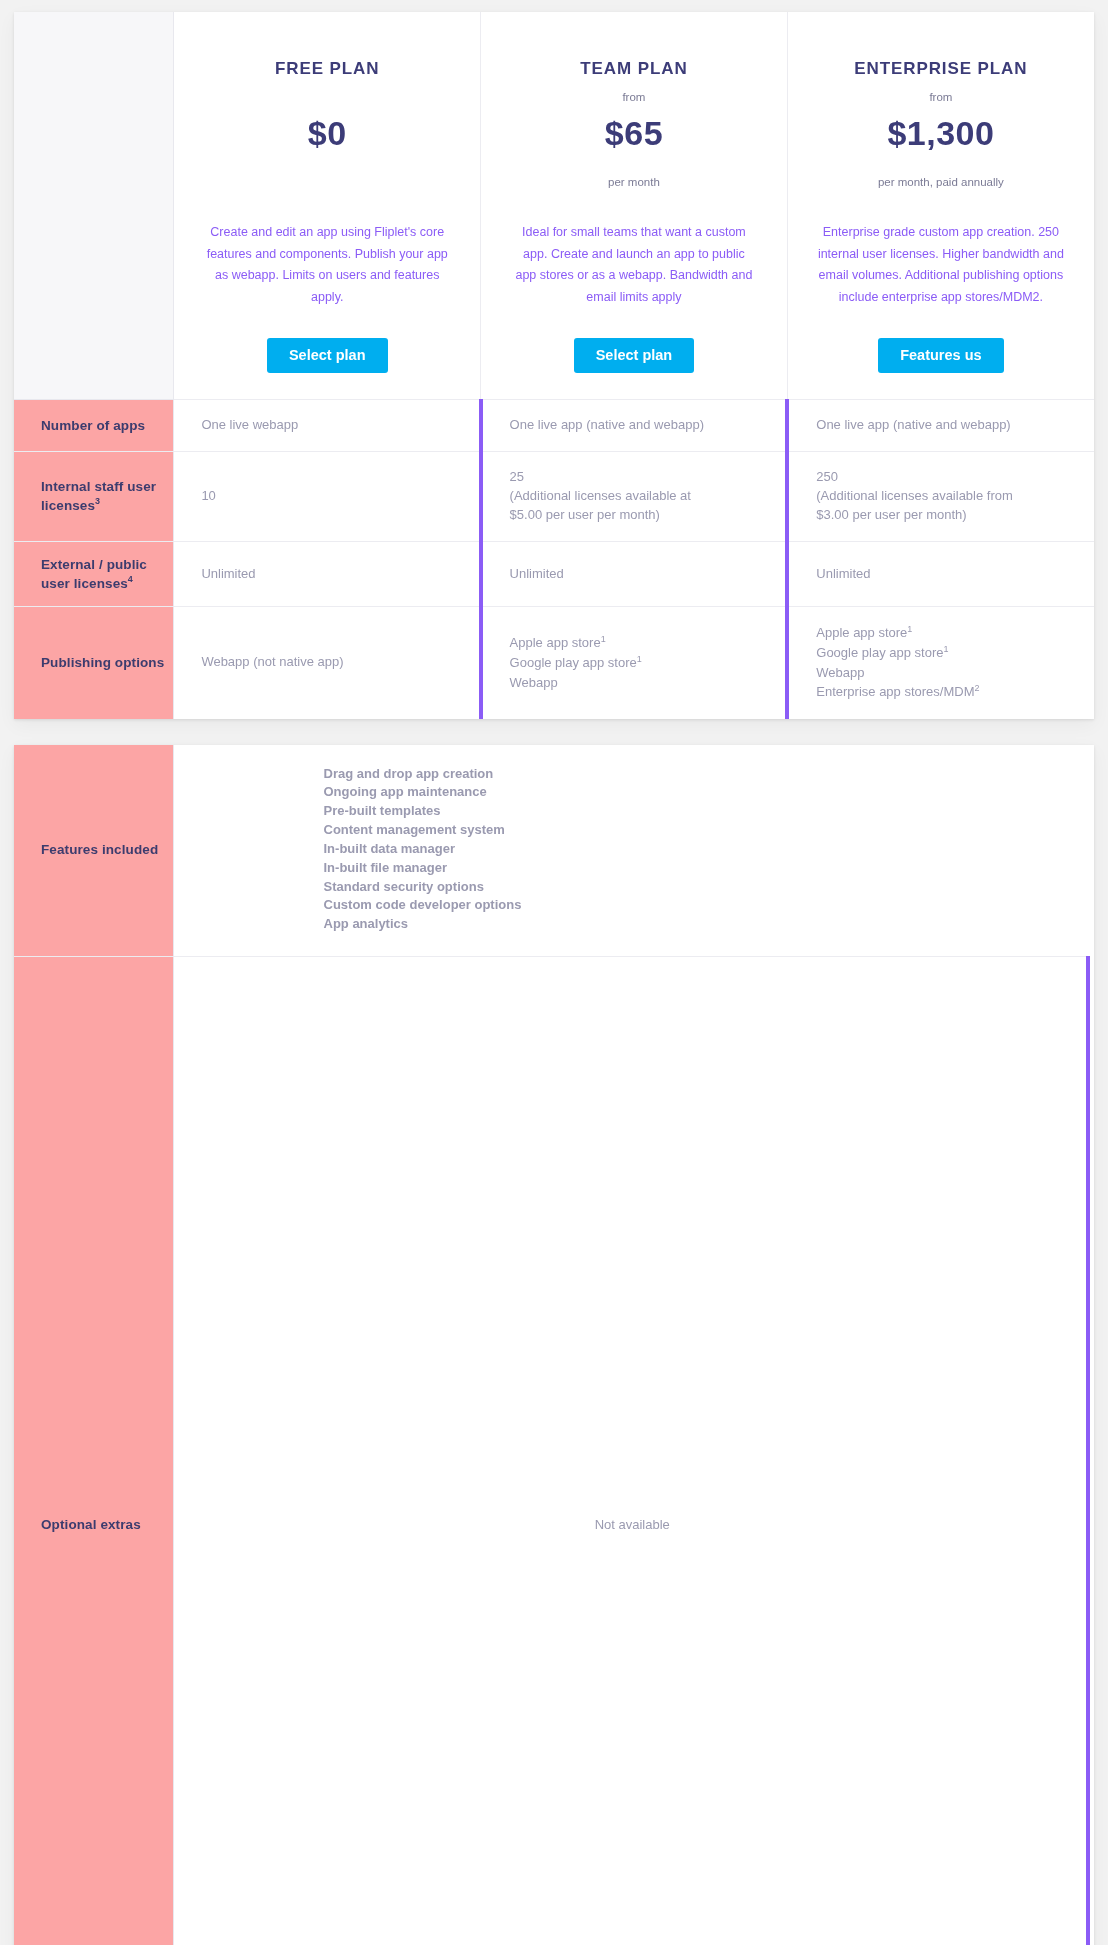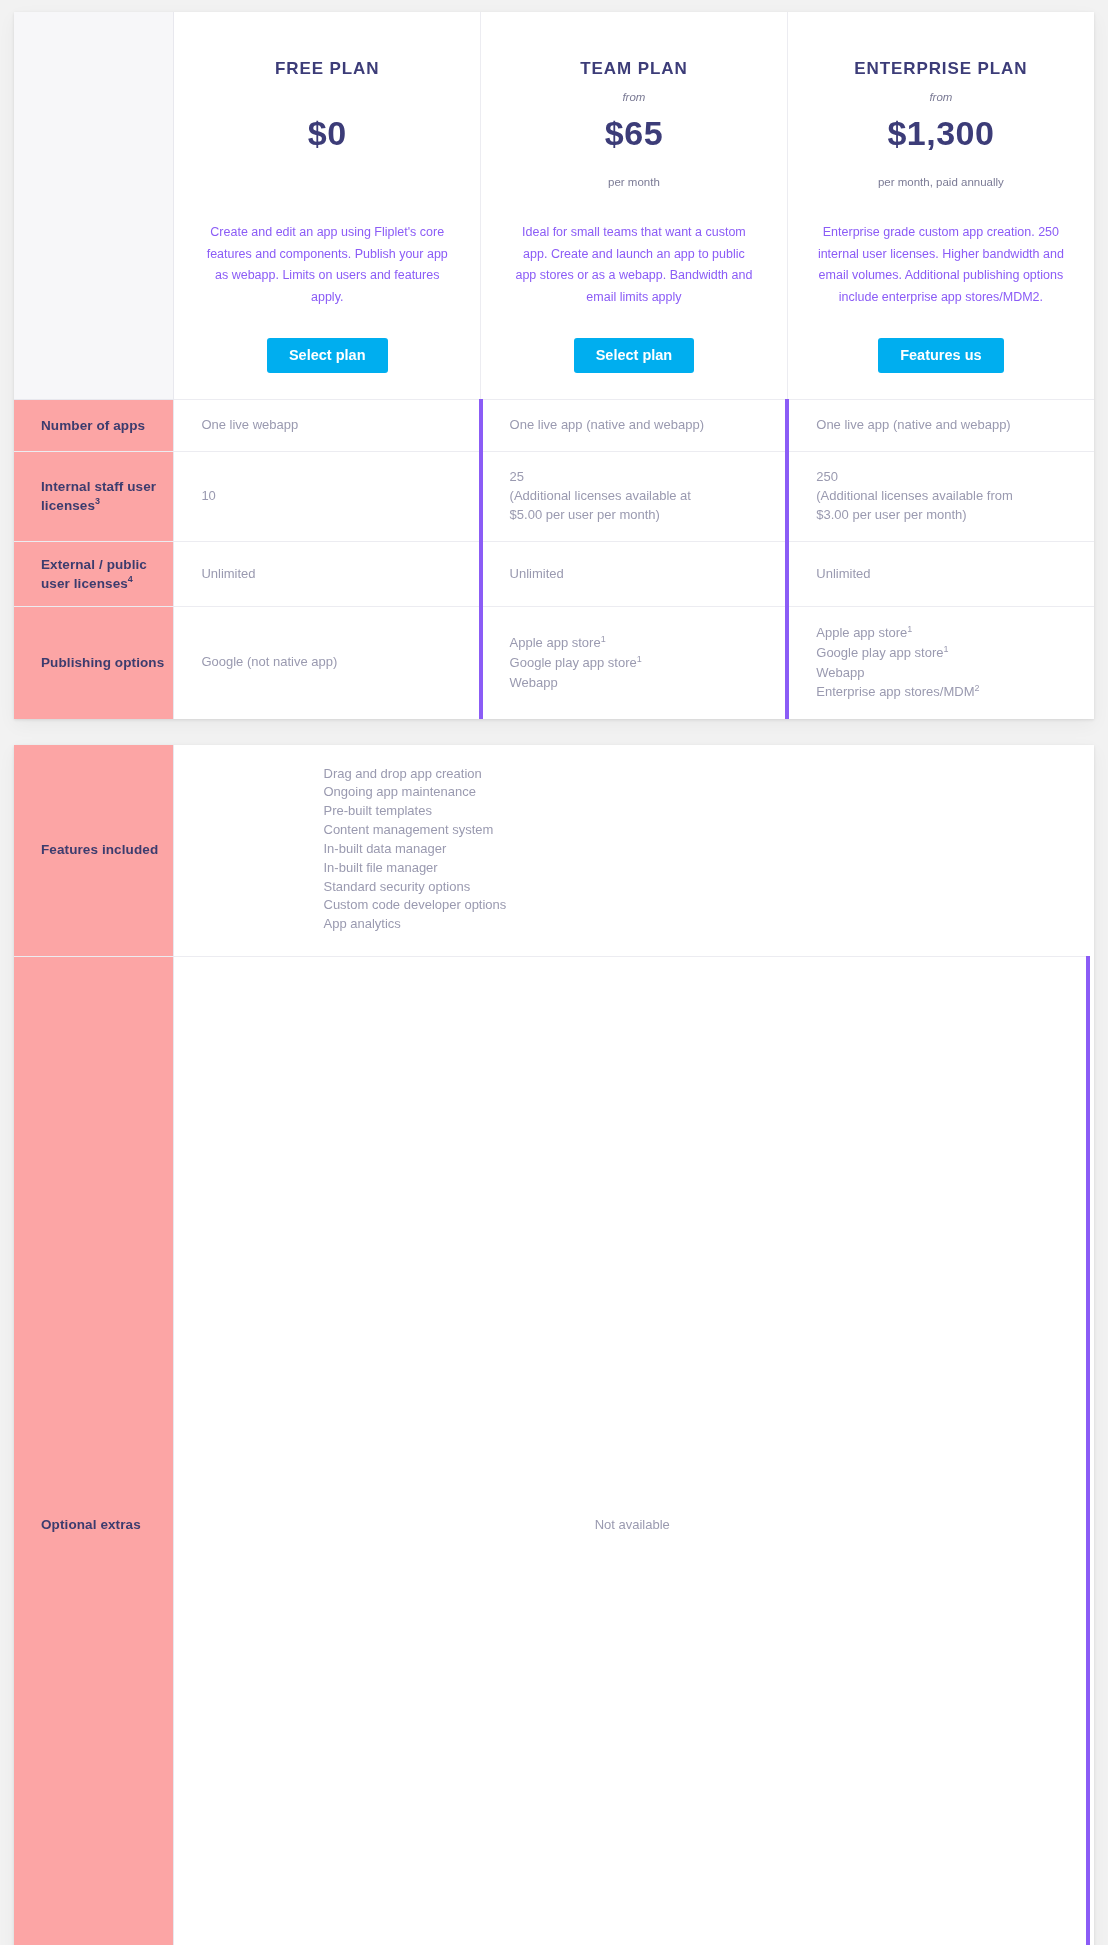--- a/index.html
+++ b/index.html
@@ -89,21 +89,20 @@
     font-weight: bold;
     color: #3c3c78;
     letter-spacing: 0.9px;
     margin-top: 25px;
   }
   .plan-from {
     font-size: 11.5px;
     color: #7b7b95;
     margin-top: 12px;
     min-height: 14px;
-    font-style: italic;
   }
   .plan-price {
     font-size: 34px;
     font-weight: bold;
     color: #3c3c78;
     letter-spacing: 0.5px;
     line-height: 1.1;
     margin-top: 10px;
   }
   .plan-period {
@@ -137,20 +136,21 @@
   
   .planhead.noprefix .plan-from { visibility: hidden; }
   .planhead.noprefix .plan-period { visibility: hidden; }
   .va-top { vertical-align: top; }
 
   .features-cell {
     padding-left: 150px;
     padding-top: 20px;
     padding-bottom: 22px;
     vertical-align: middle;
+    font-weight: bold;
   }
   .optional-na {
     text-align: center;
     vertical-align: middle;
   }
 </style>
 </head>
 <body>
 
 <div class="page">
@@ -225,21 +225,21 @@
             </div>
             <div class="cell valuecell col-plan">
               <span class="ln">Unlimited</span>
             </div>
             <div class="cell valuecell col-plan">
               <span class="ln">Unlimited</span>
             </div>
           </div><div class="row">
             <div class="cell labelcell col-label">Publishing options</div>
             <div class="cell valuecell col-plan">
-              <span class="ln">Google (not native app)</span>
+              <span class="ln">Webapp (not native app)</span>
             </div>
             <div class="cell valuecell col-plan">
               <span class="ln">Apple app store<sup>1</sup></span>
               <span class="ln">Google play app store<sup>1</sup></span>
               <span class="ln">Webapp</span>
             </div>
             <div class="cell valuecell col-plan">
               <span class="ln">Apple app store<sup>1</sup></span>
               <span class="ln">Google play app store<sup>1</sup></span>
               <span class="ln">Webapp</span>

